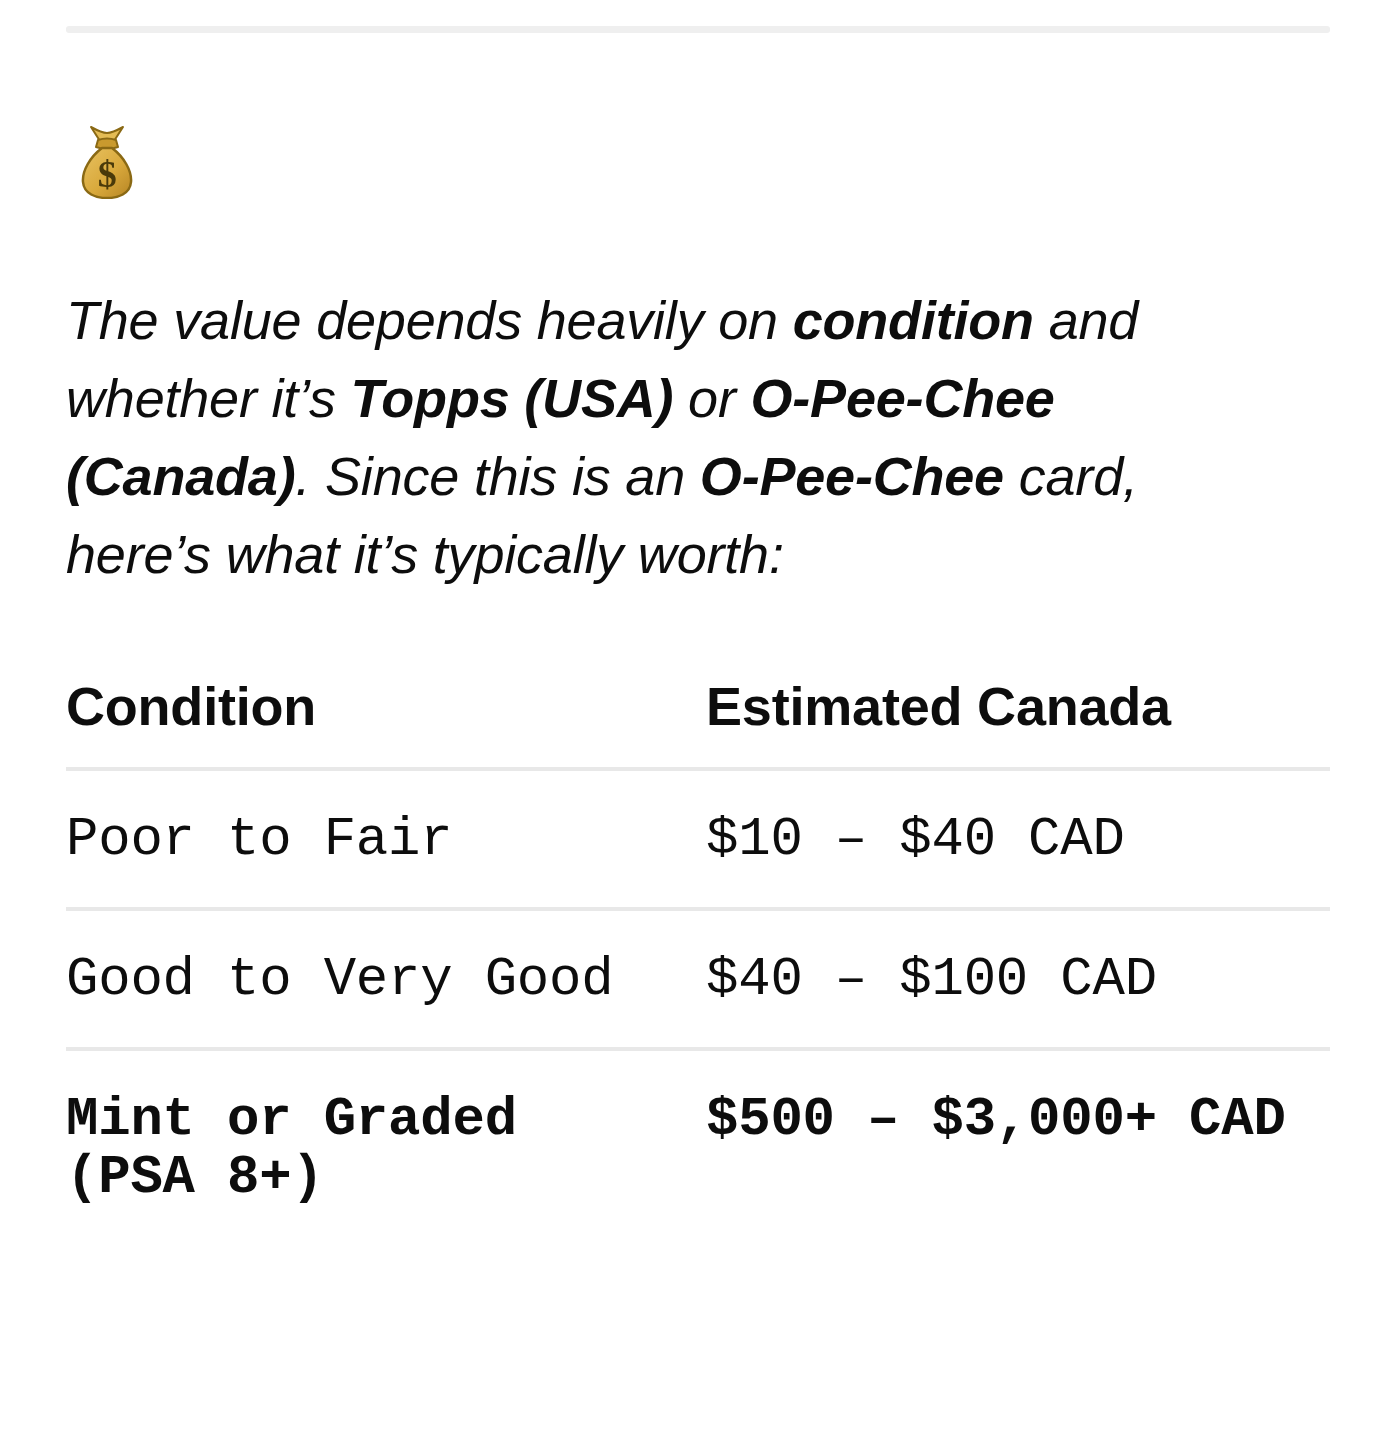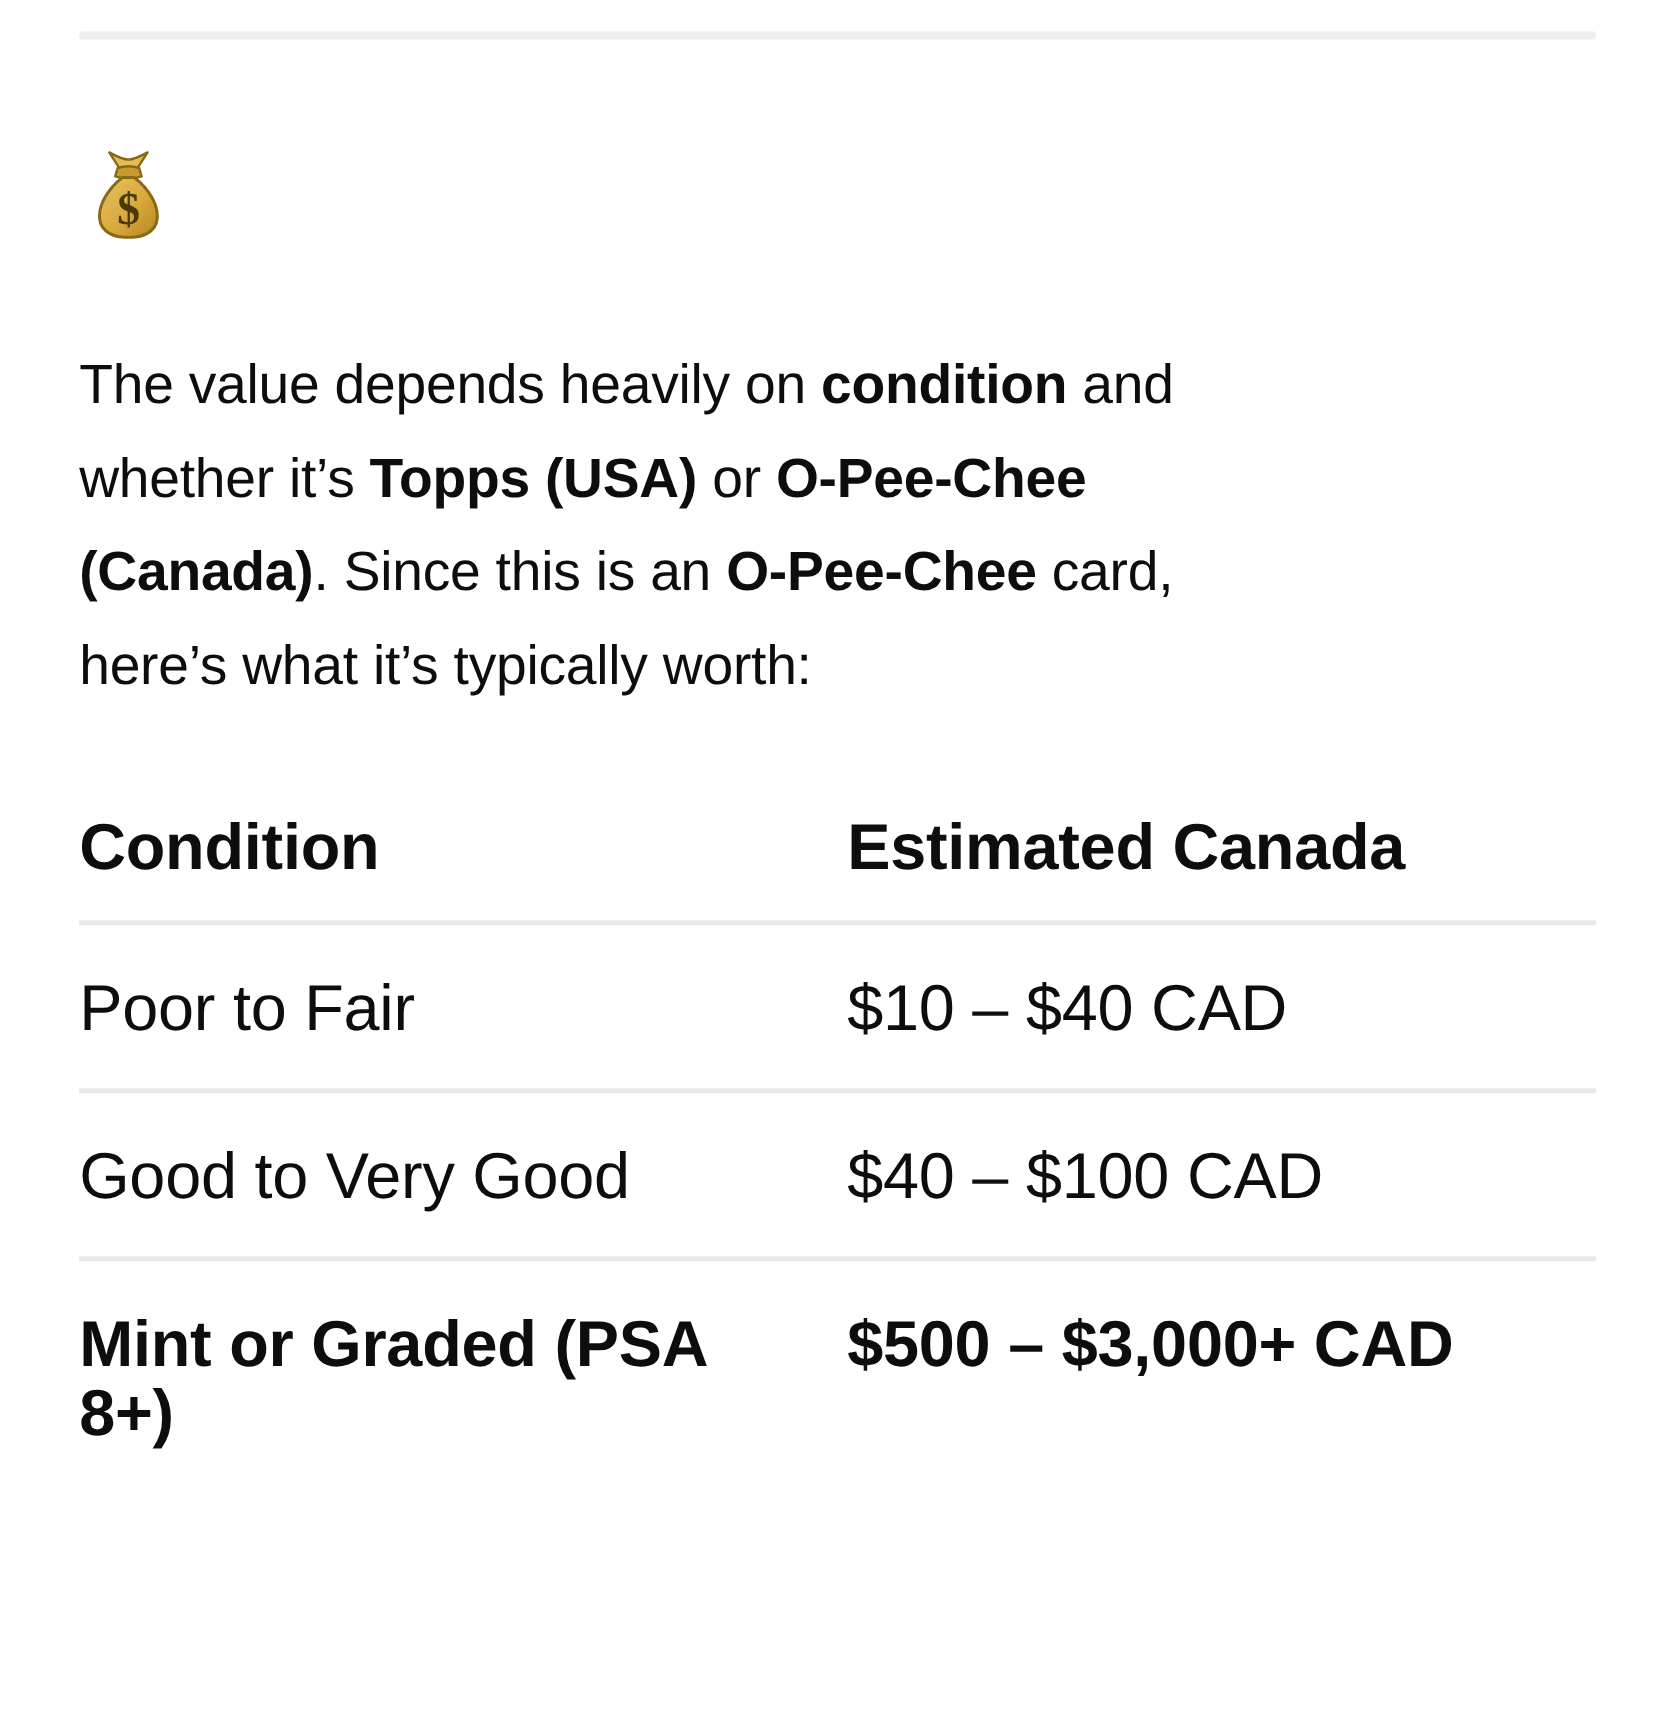--- a/index.html
+++ b/index.html
@@ -37,23 +37,24 @@
   }
   .emoji-wrap {
     flex: 0 0 auto;
     width: 58px;
     height: 74px;
     display: inline-block;
   }
   .emoji-wrap svg { display: block; width: 100%; height: 100%; }
   p.intro {
     margin: 82px 0 0;
-    font-size: 46px;
+    font-size: 54px;
     line-height: 78px;
     letter-spacing: -0.2px;
+    font-style: italic;
   }
   p.intro b { font-weight: 700; }
   table.value-table {
     margin-top: 84px;
     border-collapse: collapse;
     width: 100%;
     table-layout: fixed;
   }
   table.value-table th,
   table.value-table td {
@@ -65,20 +66,21 @@
   }
   table.value-table th {
     font-weight: 700;
     padding: 0 0 32px 0;
     border-bottom: 4px solid #e8e8e8;
   }
   table.value-table td {
     font-weight: 400;
     padding: 40px 0 38px 0;
     border-bottom: 4px solid #e8e8e8;
+    font-family: Liberation Mono, monospace;
   }
   table.value-table col.col-condition { width: 640px; }
   table.value-table th:first-child,
   table.value-table td:first-child { padding-right: 70px; }
   table.value-table tbody tr:last-child td { border-bottom: none; margin-left: 47px; }
   table.value-table tr.bold td { font-weight: 700; }
 </style>
 </head>
 <body>
 

